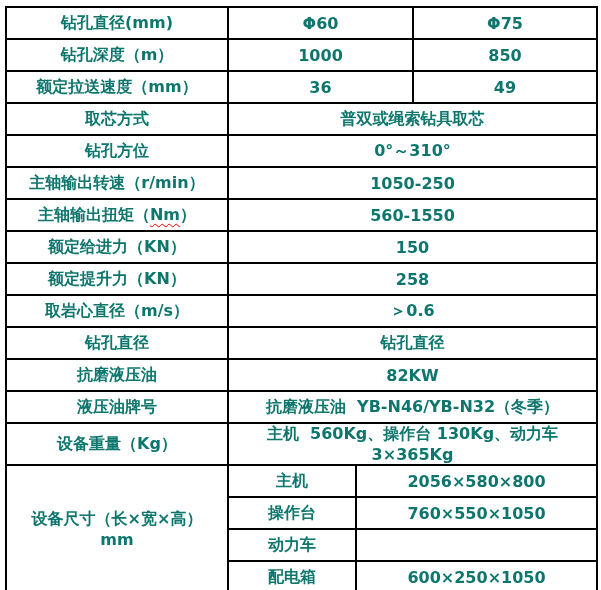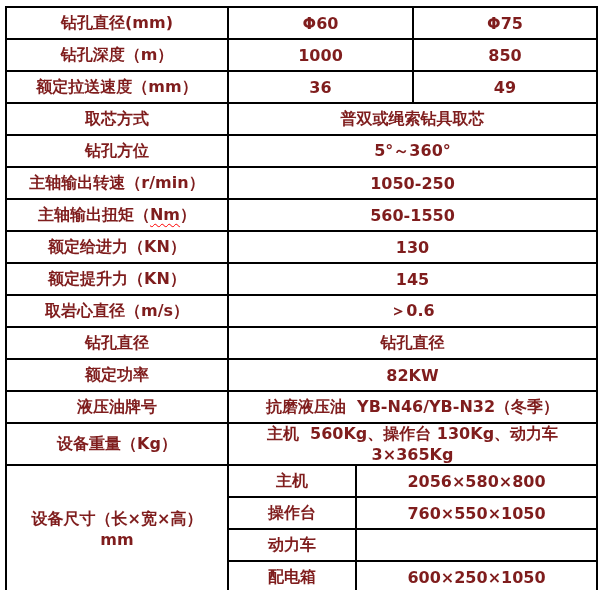--- a/index.html
+++ b/index.html
@@ -20,21 +20,21 @@
     table-layout: fixed;
     border: 2px solid #000000;
   }
   .spec-table td {
     border: 2px solid #000000;
     height: 30px;
     text-align: center;
     vertical-align: middle;
     font-size: 16px;
     font-weight: bold;
-    color: #7f1d1d;
+    color: #0f766e;
     white-space: pre-wrap;
     padding: 0 12px;
     overflow: hidden;
   }
   .misspell {
     text-decoration: underline wavy #ff0000;
     text-decoration-thickness: 1px;
     text-underline-offset: 3px;
   }
 </style>
@@ -65,48 +65,48 @@
       <td colspan="2">36</td>
       <td>49</td>
     </tr>
 
     <tr>
       <td>取芯方式</td>
       <td colspan="3">普双或绳索钻具取芯</td>
     </tr>
     <tr>
       <td>钻孔方位</td>
-      <td colspan="3">5°～360°</td>
+      <td colspan="3">0°～310°</td>
     </tr>
     <tr>
       <td>主轴输出转速（r/min）</td>
       <td colspan="3">1050-250</td>
     </tr>
     <tr>
       <td><span>主轴输出扭矩（</span><span class="misspell">Nm</span><span>）</span></td>
       <td colspan="3">560-1550</td>
     </tr>
     <tr>
       <td>额定给进力（KN）</td>
-      <td colspan="3">130</td>
+      <td colspan="3">150</td>
     </tr>
     <tr>
       <td>额定提升力（KN）</td>
-      <td colspan="3">145</td>
+      <td colspan="3">258</td>
     </tr>
     <tr>
       <td>取岩心直径（m/s）</td>
       <td colspan="3">＞0.6</td>
     </tr>
     <tr>
       <td>钻孔直径</td>
       <td colspan="3">钻孔直径</td>
     </tr>
     <tr>
-      <td>额定功率</td>
+      <td>抗磨液压油</td>
       <td colspan="3">82KW</td>
     </tr>
     <tr>
       <td>液压油牌号</td>
       <td colspan="3">抗磨液压油  YB-N46/YB-N32（冬季）</td>
     </tr>
     <tr>
       <td>设备重量（Kg）</td>
       <td colspan="3">主机  560Kg、操作台 130Kg、动力车 3×365Kg</td>
     </tr>

